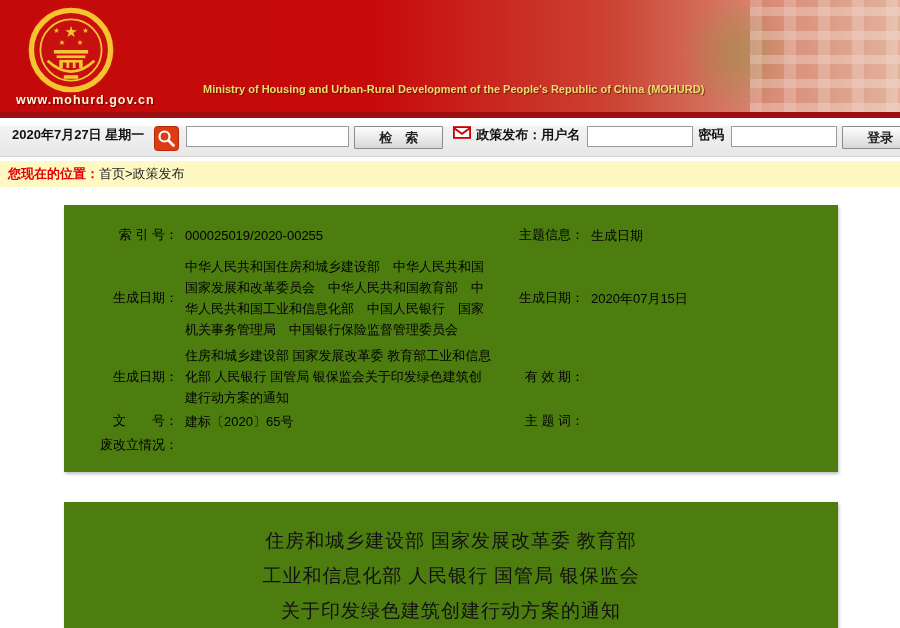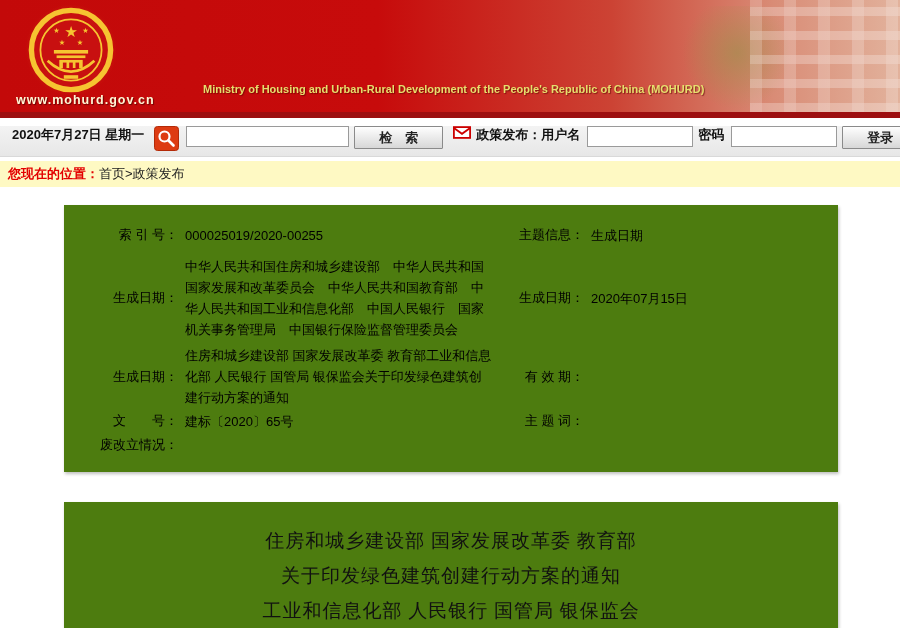--- a/index.html
+++ b/index.html
@@ -178,18 +178,18 @@
           <td class="val"></td>
           <td class="lab"></td>
           <td class="val"></td>
         </tr>
       </tbody>
         </table>
     </section>
 
     <section class="box title-box">
       <div class="doc-title-line">住房和城乡建设部 国家发展改革委 教育部</div>
+      <div class="doc-title-line">工业和信息化部 人民银行 国管局 银保监会</div>
       <div class="doc-title-line">关于印发绿色建筑创建行动方案的通知</div>
-      <div class="doc-title-line">工业和信息化部 人民银行 国管局 银保监会</div>
     </section>
 
   </main>
 </div>
 
 </body></html>

